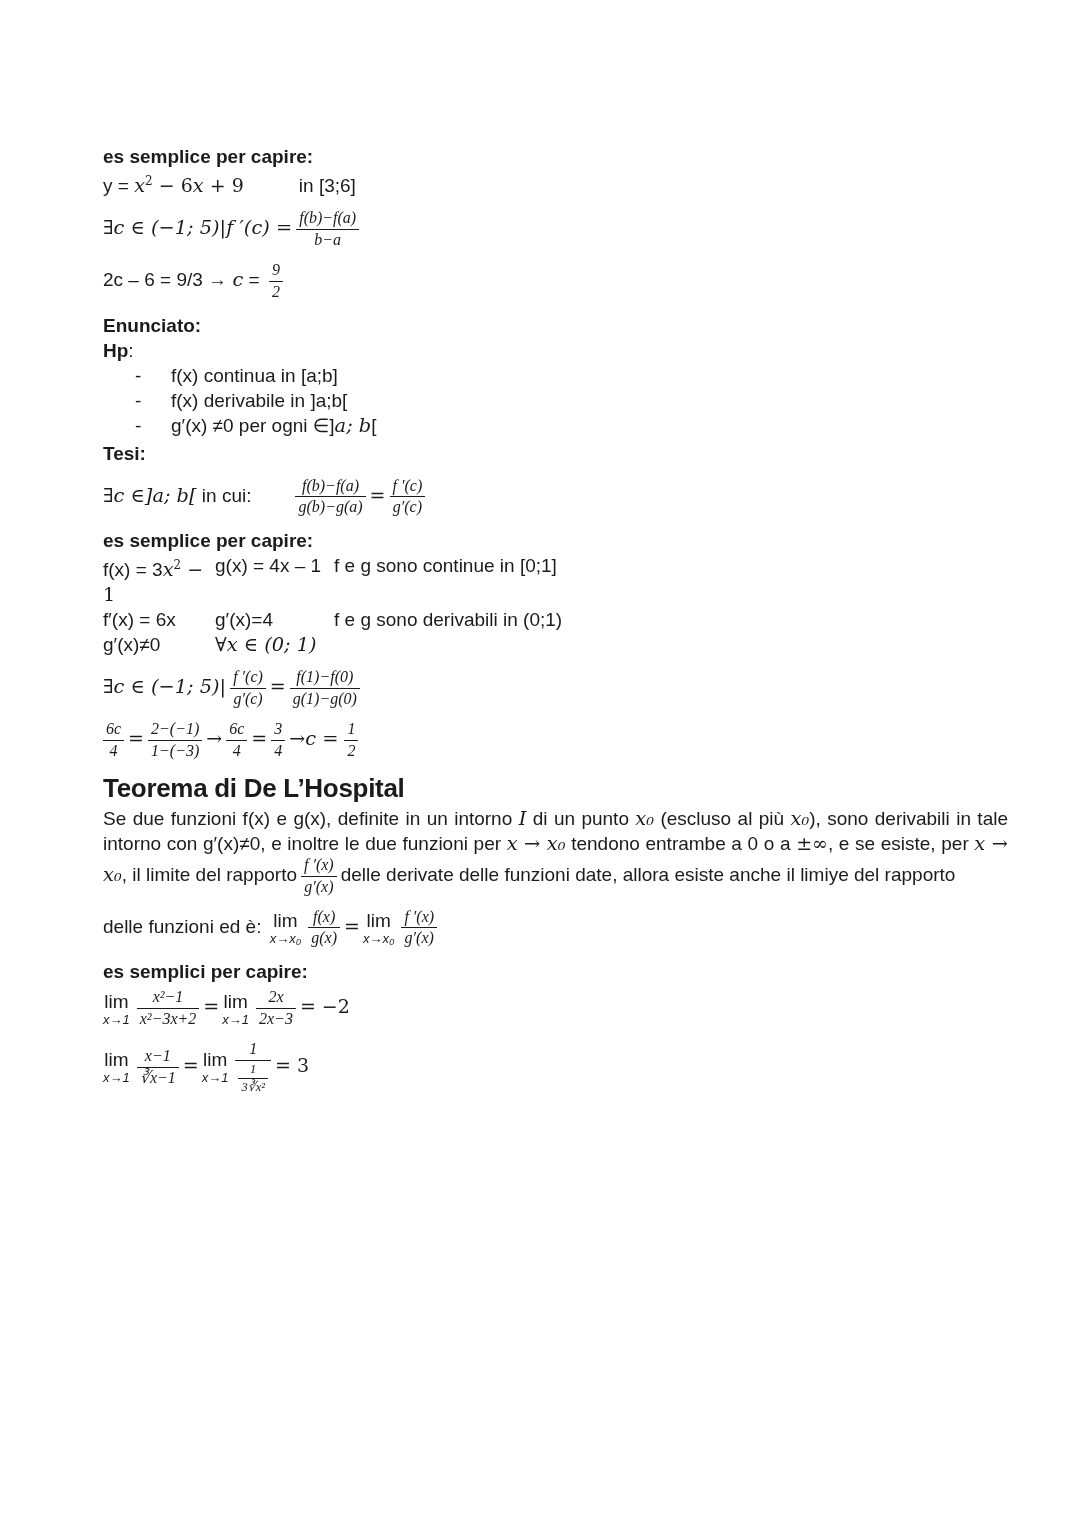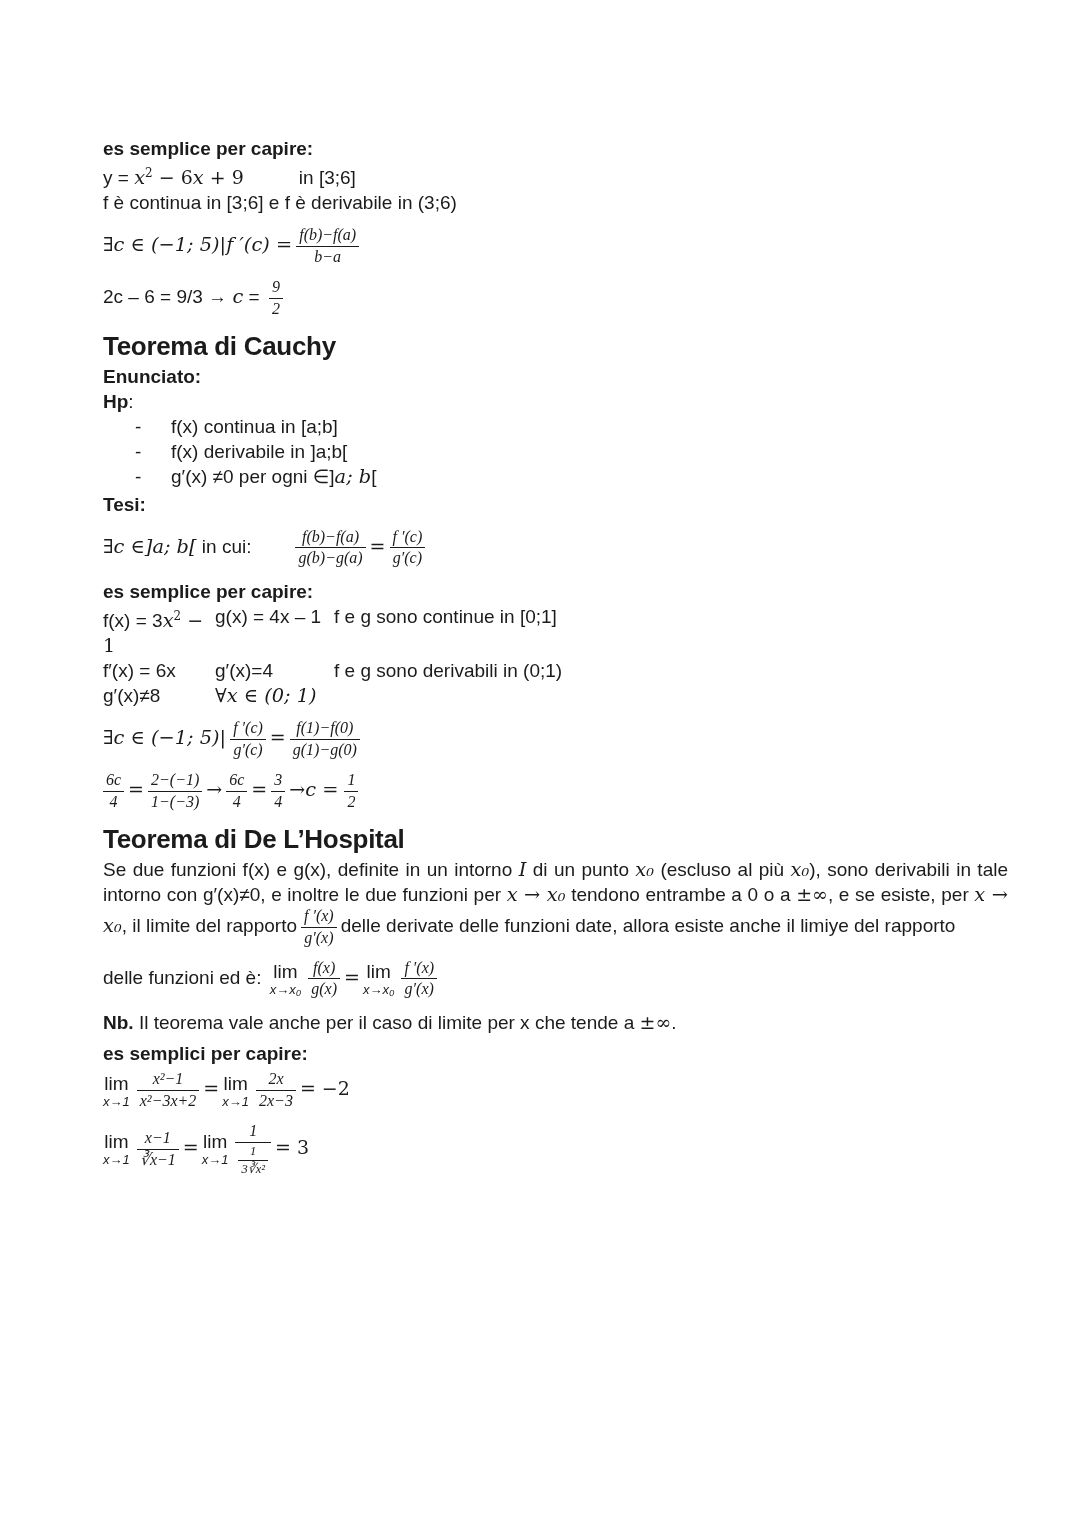--- a/index.html
+++ b/index.html
@@ -3,21 +3,21 @@
 <meta charset="utf-8">
 <style>
   * { margin:0; padding:0; box-sizing:border-box; }
   html,body { background:#ffffff; }
   body {
     width:1080px; height:1527px; position:relative;
     font-family:"Liberation Sans", sans-serif;
     color:#1b1b1b;
   }
   .page { position:absolute; inset:0; background:#ffffff; overflow:hidden; }
-  .content { position:absolute; left:103px; top:136px; width:905px; }
+  .content { position:absolute; left:103px; top:144px; width:905px; }
 
   .ln { font-size:19px; line-height:25px; }
   .bold { font-weight:bold; }
   .just { text-align:justify; }
 
   .h2 {
     font-size:26px; font-weight:bold; line-height:32px;
     letter-spacing:-0.3px; margin-top:9px; margin-bottom:2px;
   }
 
@@ -66,30 +66,28 @@
 <body>
 
 <div class="page">
   <div class="content">
 
     <div>
       <div class="ln bold">es semplice per capire:</div>
 
       <div class="ln"><span>y = </span><span class="mi">x</span><sup class="s2">2</sup><span class="mu"> − 6</span><span class="mi">x</span><span class="mu"> + 9</span><span class="gap55">in [3;6]</span></div>
 
-      <div class="ln">f è continua in [3;6] e f è derivabile in (3;6)</div>
 
       <div class="ln eqline"><span class="mi">∃c ∈ (−1; 5)|f ′(c) =</span><span class="frac"><span class="fnum">f(b)−f(a)</span><span class="fden">b−a</span></span></div>
 
 
       <div class="ln eqline"><span>2c – 6 = 9/3 → </span><span class="mi">c</span><span> = </span><span class="frac"><span class="fnum">9</span><span class="fden">2</span></span></div>
     </div>
 
     <div>
-      <div class="h2">Teorema di Cauchy</div>
 
       <div class="ln bold">Enunciato:</div>
 
 
       <div class="ln"><span class="bold">Hp</span><span>:</span></div>
 
       <div class="ln bullet">
           <span class="dash">-</span>
           <span>f(x) continua in [a;b]</span>
         </div>
@@ -103,35 +101,34 @@
         </div>
 
       <div class="ln bold" style="margin-top:3px;">Tesi:</div>
 
       <div class="ln eqline"><span class="mi">∃c ∈]a; b[</span><span> in cui:</span><span class="gap40"></span><span class="frac"><span class="fnum">f(b)−f(a)</span><span class="fden">g(b)−g(a)</span></span><span class="mu">=</span><span class="frac"><span class="fnum">f ′(c)</span><span class="fden">g′(c)</span></span></div>
 
       <div class="ln bold" style="margin-top:3px;">es semplice per capire:</div>
 
       <div class="ln"><span class="gc1"><span>f(x) = 3</span><span class="mi">x</span><sup class="s2">2</sup><span class="mu"> − 1</span></span><span class="gc2">g(x) = 4x – 1</span><span class="gc3">f e g sono continue in [0;1]</span></div>
       <div class="ln"><span class="gc1">f′(x) = 6x</span><span class="gc2">g′(x)=4</span><span class="gc3">f e g sono derivabili in (0;1)</span></div>
-      <div class="ln"><span class="gc1">g′(x)≠8</span><span class="gc2 mi">∀x ∈ (0; 1)</span></div>
+      <div class="ln"><span class="gc1">g′(x)≠0</span><span class="gc2 mi">∀x ∈ (0; 1)</span></div>
 
       <div class="ln eqline"><span class="mi">∃c ∈ (−1; 5)|</span><span class="frac"><span class="fnum">f ′(c)</span><span class="fden">g′(c)</span></span><span class="mu">=</span><span class="frac"><span class="fnum">f(1)−f(0)</span><span class="fden">g(1)−g(0)</span></span></div>
 
       <div class="ln eqline"><span class="frac" style="margin-left:0;"><span class="fnum">6c</span><span class="fden">4</span></span><span class="mu">=</span><span class="frac"><span class="fnum">2−(−1)</span><span class="fden">1−(−3)</span></span><span class="mu">→</span><span class="frac"><span class="fnum">6c</span><span class="fden">4</span></span><span class="mu">=</span><span class="frac"><span class="fnum">3</span><span class="fden">4</span></span><span class="mu">→</span><span class="mi nbspc">c =</span><span class="frac"><span class="fnum">1</span><span class="fden">2</span></span></div>
     </div>
 
     <div>
       <div class="h2">Teorema di De L’Hospital</div>
 
       <div class="ln just"><span>Se due funzioni f(x) e g(x), definite in un intorno </span><span class="mi">I</span><span> di un punto </span><span class="mi">x₀</span><span> (escluso al più </span><span class="mi">x₀</span><span>), sono derivabili in tale intorno con g′(x)≠0, e inoltre le due funzioni per </span><span class="mi">x → x₀</span><span> tendono entrambe a 0 o a </span><span class="mu">±∞</span><span>, e se esiste, per </span><span class="mi">x → x₀</span><span>, il limite del rapporto</span><span class="frac"><span class="fnum">f ′(x)</span><span class="fden">g′(x)</span></span><span>delle derivate delle funzioni date, allora esiste anche il limiye del rapporto</span></div>
 
       <div class="ln eqline"><span>delle funzioni ed è: </span><span class="lim"><span class="limword">lim</span><span class="limsub">x→x₀</span></span><span class="frac"><span class="fnum">f(x)</span><span class="fden">g(x)</span></span><span class="mu">=</span><span class="lim"><span class="limword">lim</span><span class="limsub">x→x₀</span></span><span class="frac"><span class="fnum">f ′(x)</span><span class="fden">g′(x)</span></span></div>
 
-      <div class="ln" style="margin-top:4px;"><span class="bold">Nb.</span><span> Il teorema vale anche per il caso di limite per x che tende a </span><span class="mu">±∞</span><span>.</span></div>
 
       <div class="ln bold" style="margin-top:6px;">es semplici per capire:</div>
 
       <div class="ln eqline" style="margin-top:4px;"><span class="lim" style="margin-left:0;"><span class="limword">lim</span><span class="limsub">x→1</span></span><span class="frac"><span class="fnum">x²−1</span><span class="fden">x²−3x+2</span></span><span class="mu">=</span><span class="lim"><span class="limword">lim</span><span class="limsub">x→1</span></span><span class="frac"><span class="fnum">2x</span><span class="fden">2x−3</span></span><span class="mu">= −2</span></div>
 
       <div class="ln eqline"><span class="lim" style="margin-left:0;"><span class="limword">lim</span><span class="limsub">x→1</span></span><span class="frac"><span class="fnum">x−1</span><span class="fden">∛x−1</span></span><span class="mu">=</span><span class="lim"><span class="limword">lim</span><span class="limsub">x→1</span></span><span class="frac"><span class="fnum">1</span><span class="fden"><span class="frac"><span class="fnum">1</span><span class="fden">3∛x²</span></span></span></span><span class="mu">= 3</span></div>
     </div>
 
   </div>
 </div>

